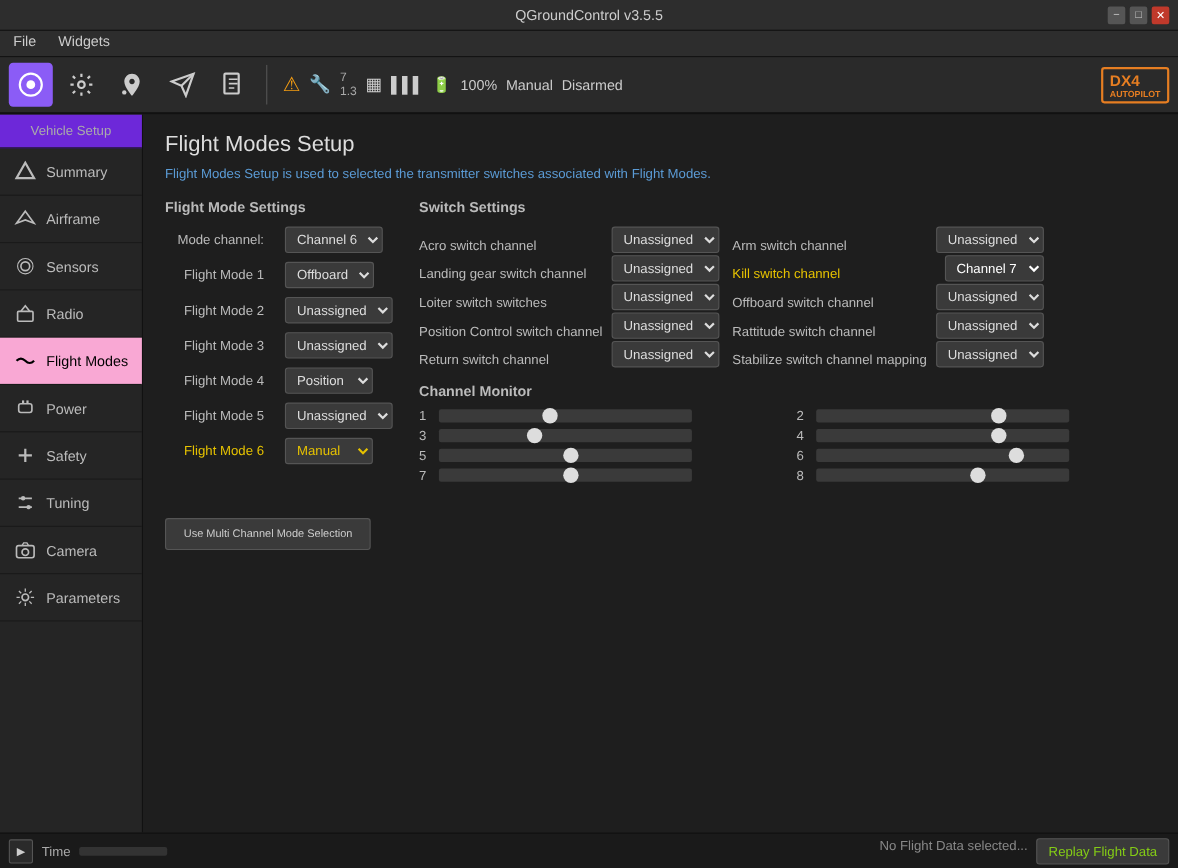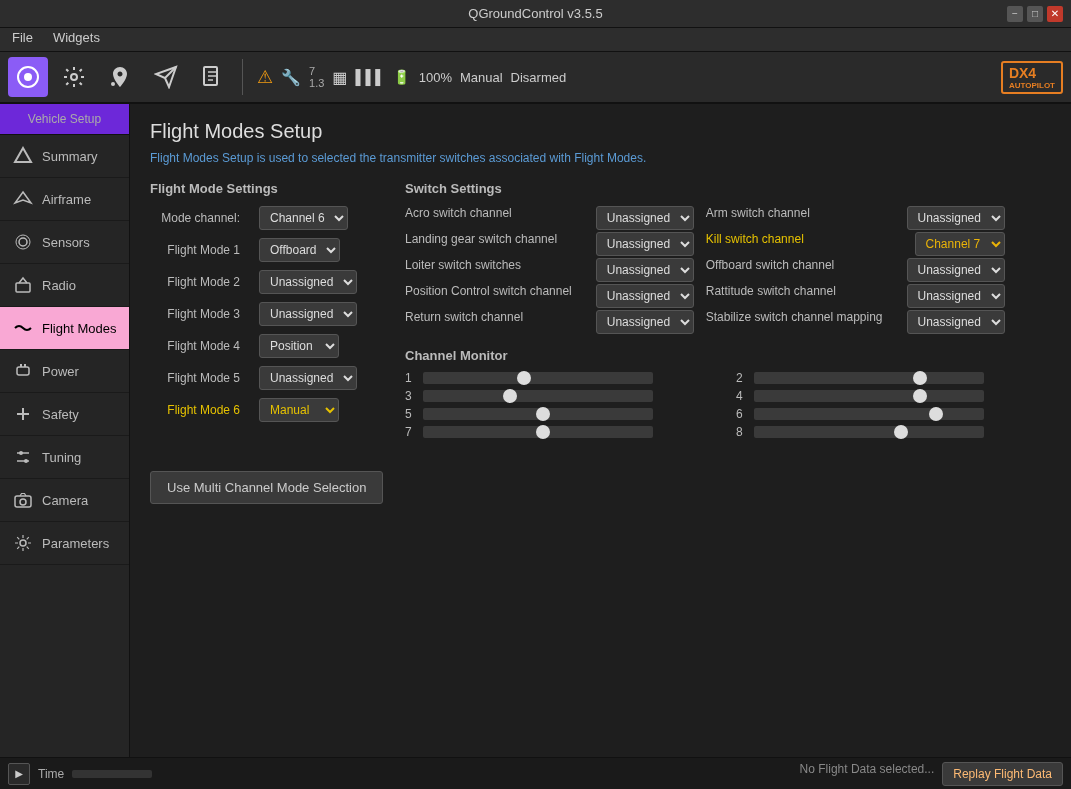--- a/index.html
+++ b/index.html
@@ -205,26 +205,25 @@
       font-size: 12px;
       border-radius: 3px;
       cursor: pointer;
       min-width: 80px;
     }
     .mode-select.yellow { color: #e6c200; }
 
     
     .switch-settings {
       flex: 1;
-      margin-left: 24px;
     }
     .switch-row {
       display: flex;
-      align-items: flex-start;
-      gap: 24px;
+      align-items: flex-end;
+      gap: 8px;
       margin-bottom: 2px;
     }
     .switch-label {
       font-size: 12px;
       color: #bbb;
       flex: 1;
       min-width: 140px;
     }
     .switch-label.highlight { color: #e6c200; }
     .switch-select {
@@ -282,21 +281,21 @@
 
     
     .multi-channel-btn {
       margin-top: 16px;
       background: #3a3a3a;
       color: #ccc;
       border: 1px solid #555;
       padding: 8px 16px;
       border-radius: 3px;
       cursor: pointer;
-      font-size: 13px;
+      font-size: 10px;
     }
 
     
     .bottom-bar {
       height: 32px;
       background: #1a1a1a;
       border-top: 1px solid #111;
       display: flex;
       align-items: center;
       padding: 0 8px;
@@ -327,21 +326,21 @@
       gap: 8px;
       align-items: flex-start;
     }
     .no-flight-text {
       font-size: 12px;
       color: #888;
     }
     .replay-btn {
       background: #3a3a3a;
       border: 1px solid #555;
-      color: #fdba74;
+      color: #84cc16;
       padding: 4px 10px;
       border-radius: 3px;
       font-size: 12px;
       cursor: pointer;
     }
   </style>
 </head>
 <body>
 
 <div class="title-bar">
@@ -616,21 +615,21 @@
 
           <div>
             <div class="switch-row">
               <div class="switch-label">Arm switch channel</div>
               <select class="switch-select">
                 <option>Unassigned</option>
               </select>
             </div>
             <div class="switch-row">
               <div class="switch-label highlight">Kill switch channel</div>
-              <select class="switch-select" style="color:#eab308;">
+              <select class="switch-select" style="color:#ffffff;">
                 <option>Channel 7</option>
               </select>
             </div>
             <div class="switch-row">
               <div class="switch-label">Offboard switch channel</div>
               <select class="switch-select">
                 <option>Unassigned</option>
               </select>
             </div>
             <div class="switch-row">

